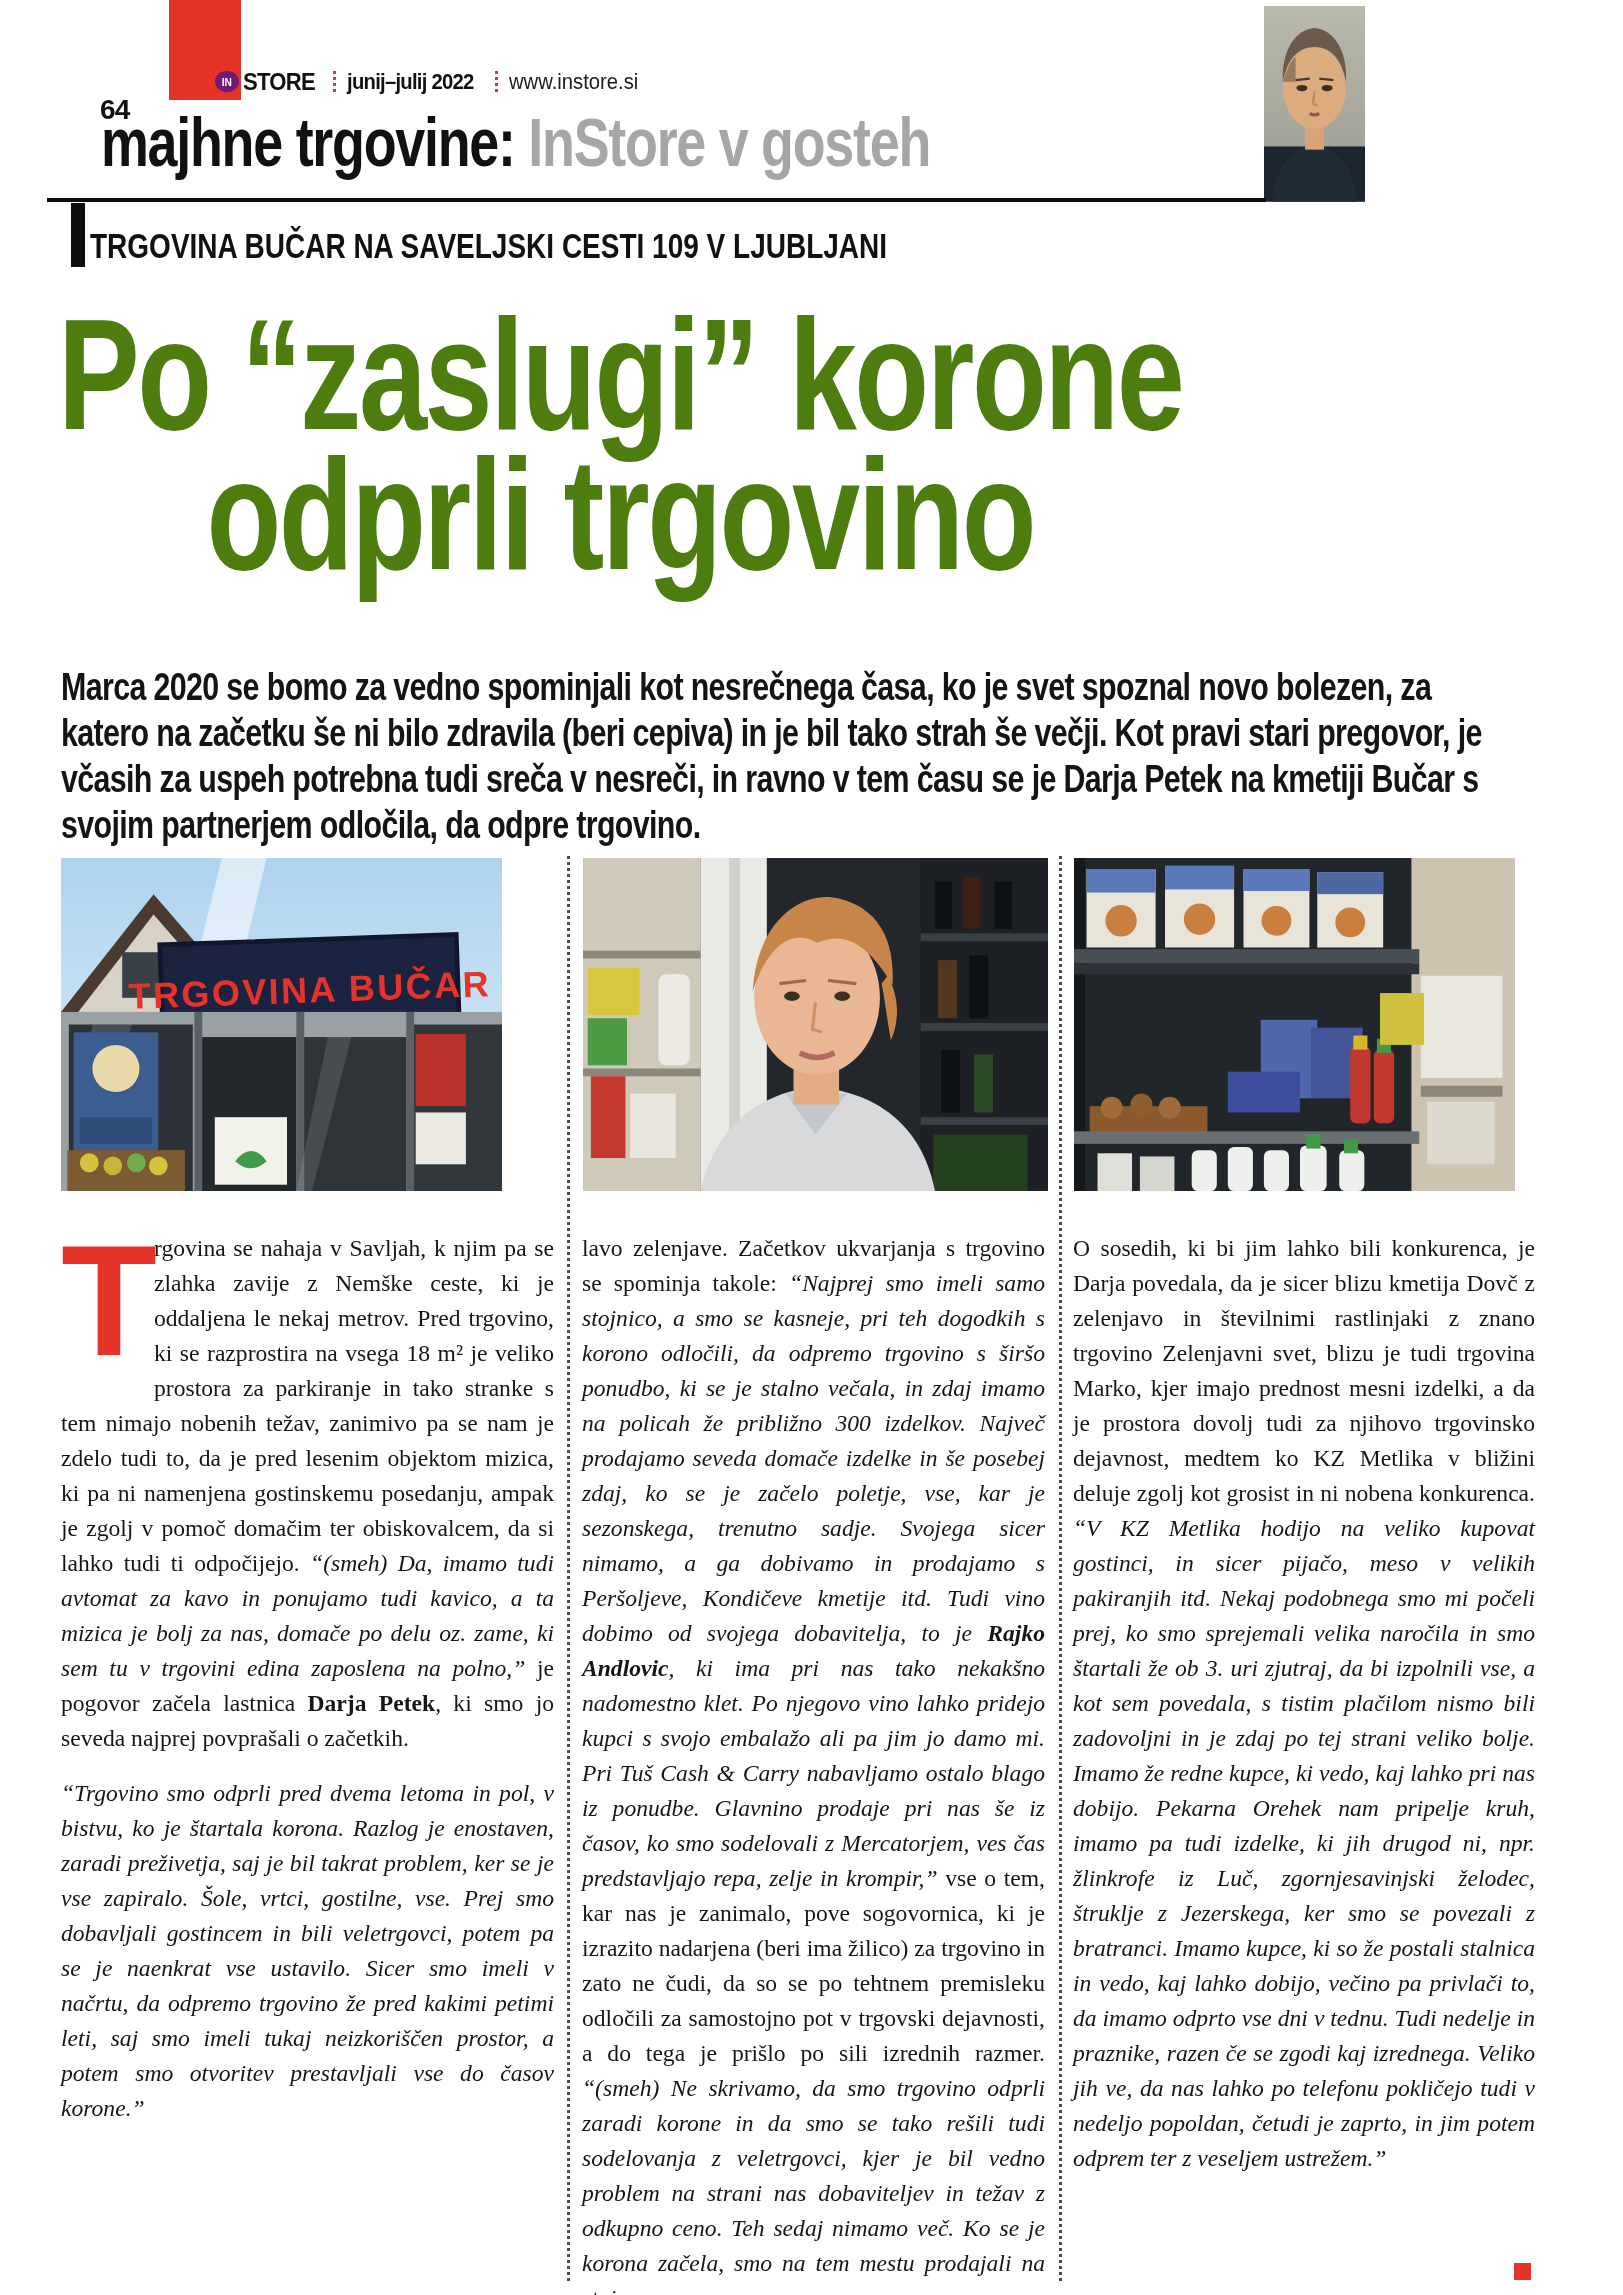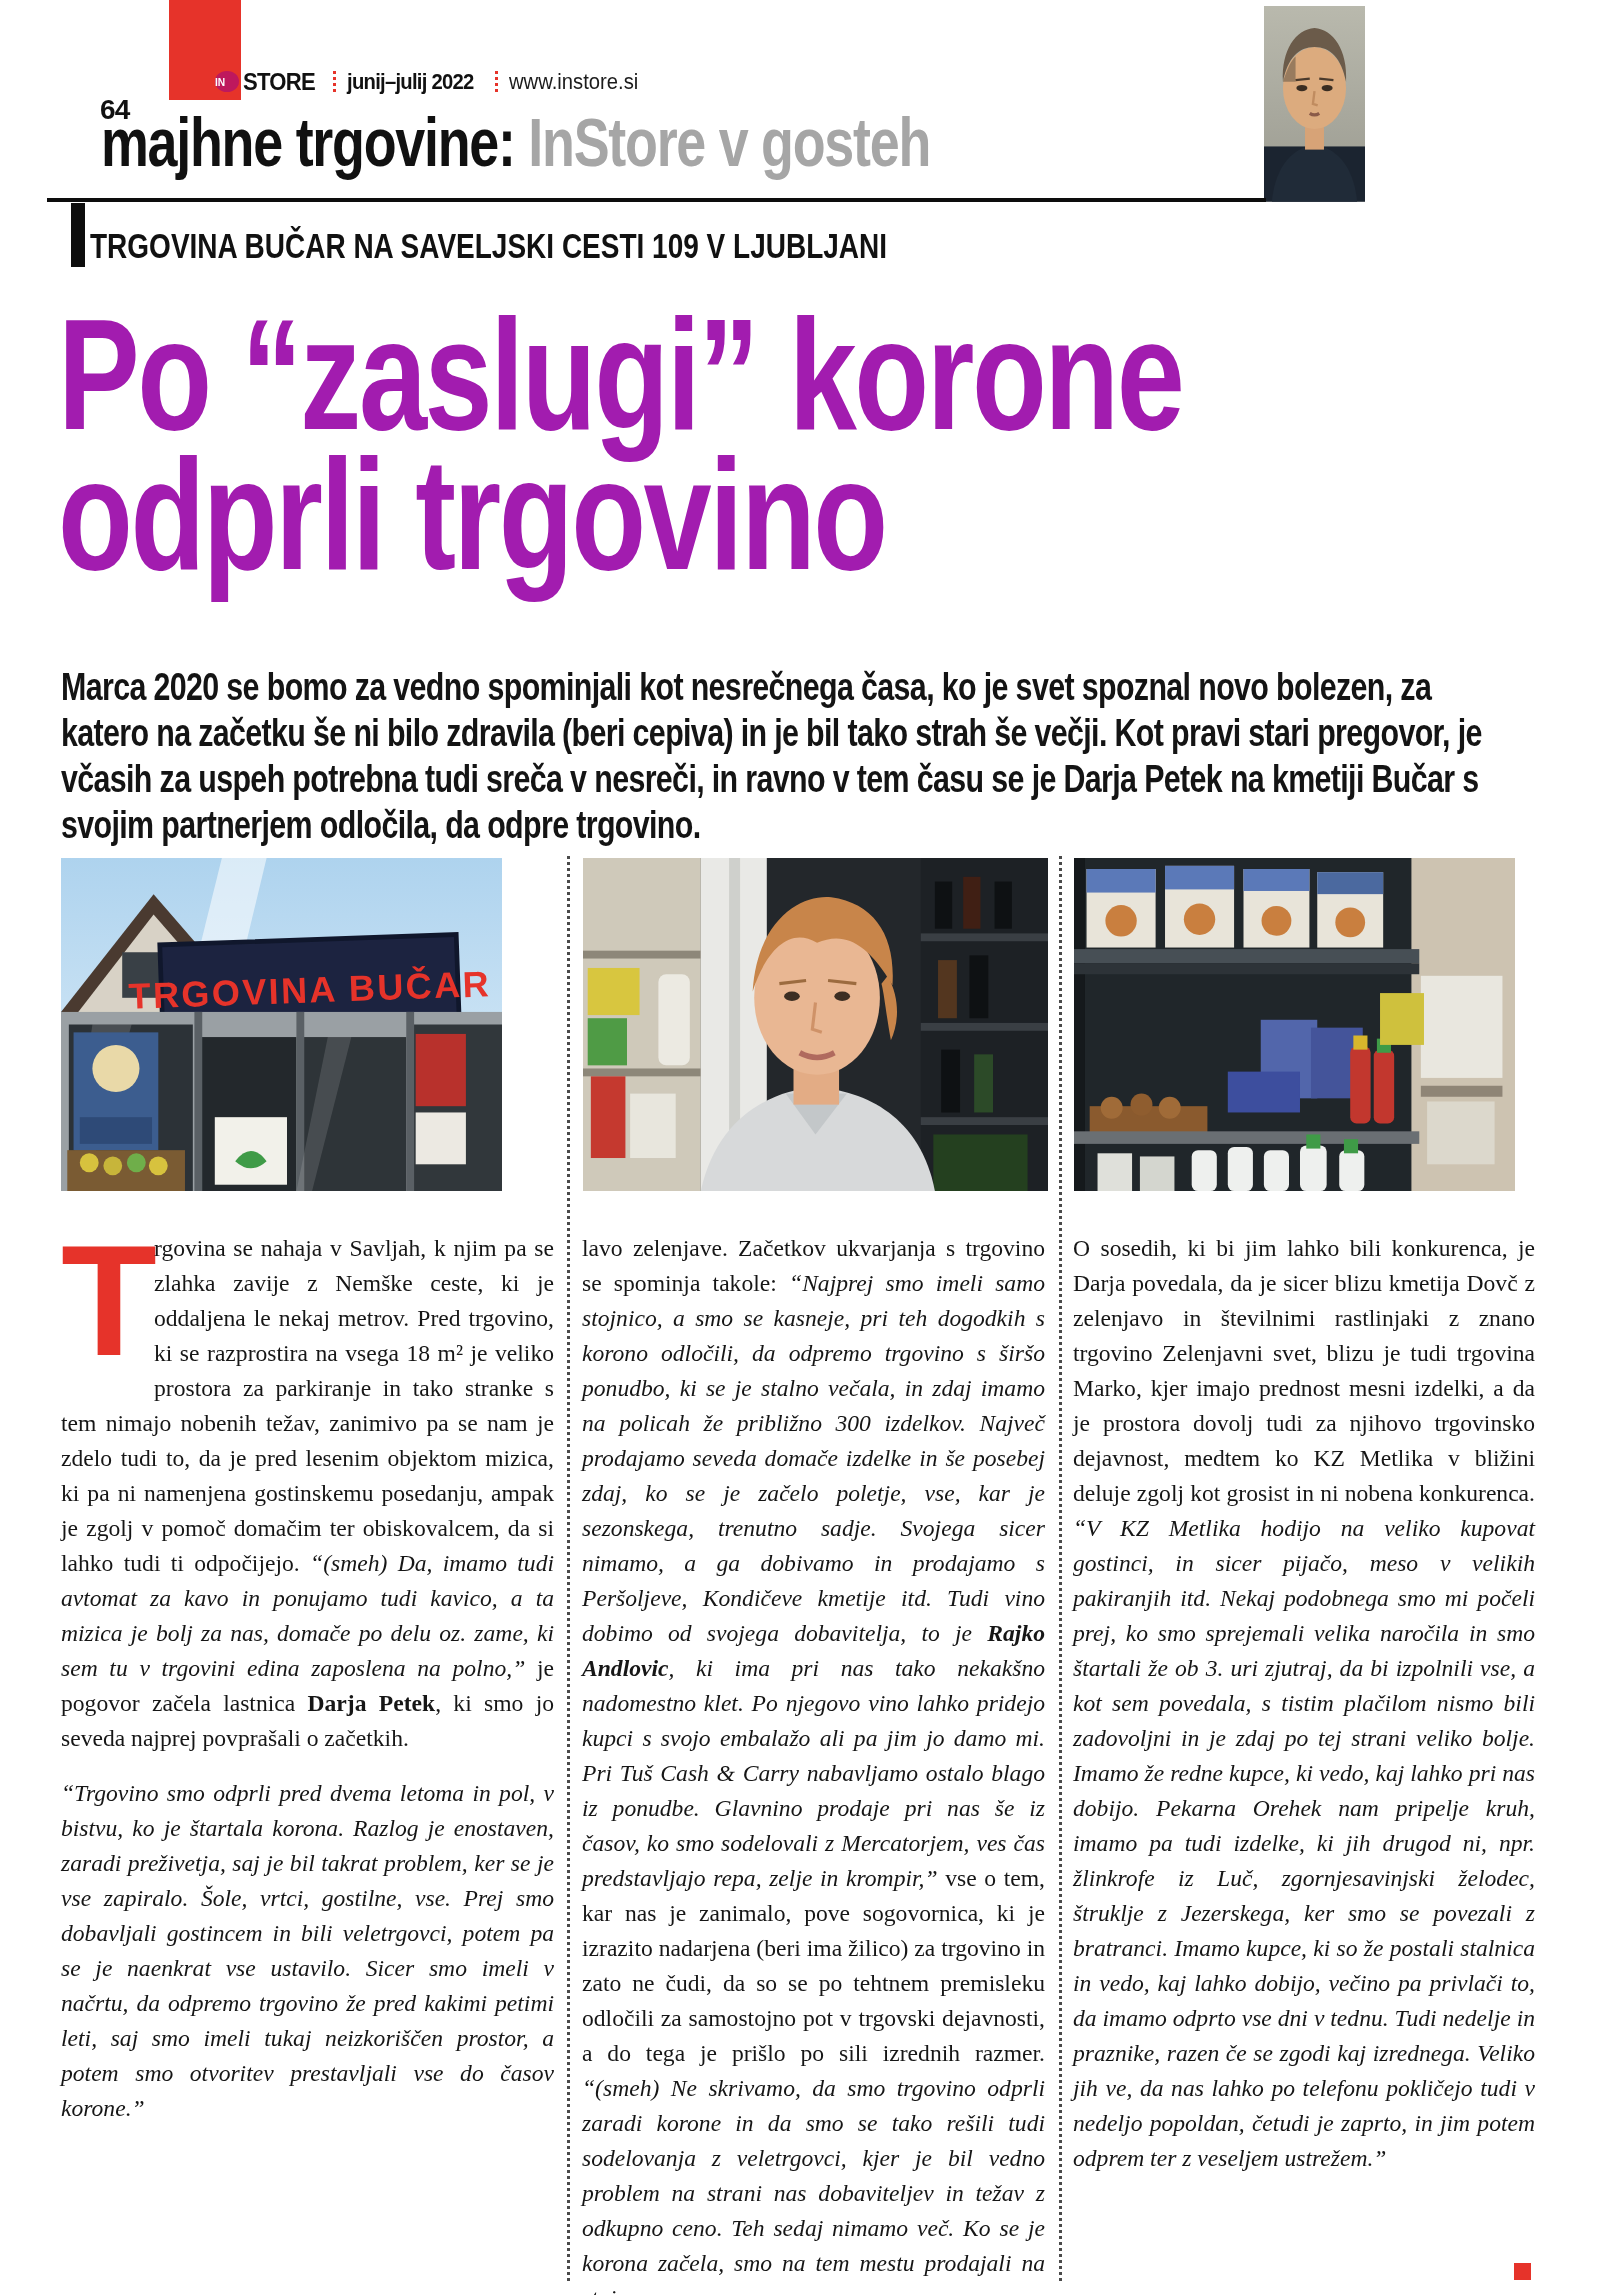--- a/index.html
+++ b/index.html
@@ -5,42 +5,42 @@
   html,body{margin:0;padding:0;background:#e9e9e9;}
   .page{position:relative;width:1623px;height:2295px;background:#ffffff;overflow:hidden;
         font-family:"Liberation Serif",serif;color:#111;}
   .abs{position:absolute;}
   .cond{display:inline-block;transform-origin:left top;white-space:nowrap;}
 
   
   .redbar{left:169px;top:0;width:72px;height:100px;background:#e6332a;}
   .pagenum{left:100px;top:68px;font:700 28px/1 "Liberation Sans",sans-serif;letter-spacing:-0.8px;margin-top:28px;}
   .mastrow{left:215px;top:68px;display:flex;align-items:center;height:27px;}
-  .inlogo{width:23.6px;height:21px;border-radius:50%;background:#be185d;color:#fff;
-          font:700 10.2px/23.6px "Liberation Sans",sans-serif;text-align:left;letter-spacing:0;}
+  .inlogo{width:23.6px;height:21px;border-radius:50%;background:#701a75;color:#fff;
+          font:700 10.2px/23.6px "Liberation Sans",sans-serif;text-align:center;letter-spacing:0;}
   .storeword{font:700 24px/1 "Liberation Sans",sans-serif;letter-spacing:-0.8px;margin-left:4.7px;transform:scaleX(.92);transform-origin:left center;}
   .mastsep{width:0;height:20.4px;border-left:3.1px dotted #e6332a;margin:0 11px;}
   .issue{font:700 22px/1 "Liberation Sans",sans-serif;letter-spacing:-0.8px;transform:scaleX(.92);transform-origin:left center;}
   .site{font:400 22px/1 "Liberation Sans",sans-serif;color:#1c1c1c;transform:scaleX(.92);transform-origin:left center;}
 
   
   .sectitle{left:101px;top:108px;font:700 69px/1 "Liberation Sans",sans-serif;letter-spacing:-1.6px;}
   .sectitle .gray{color:#a6a6a6;}
 
   
   .author{left:785px;top:124px;width:463px;text-align:right;font-family:"Liberation Sans",sans-serif;}
   .author .name{font-weight:700;font-size:21px;letter-spacing:-0.4px;}
   .author .mail{font-size:21px;margin-top:6.3px;letter-spacing:-0.4px;}
   .authorphoto{left:1264px;top:6.3px;width:101px;height:194px;}
 
   .toprule{left:47px;top:198px;width:1219px;height:3.9px;background:#0d0d0d;}
   .kickertick{left:71px;top:203px;width:14px;height:64px;background:#0d0d0d;}
   .kicker{left:90px;top:228px;font:700 35px/1 "Liberation Sans",sans-serif;letter-spacing:0;}
 
-  .headline{left:58px;top:305px;font:800 157px/140px "Liberation Sans",sans-serif;letter-spacing:-3.1px;color:#a21caf;}
+  .headline{left:58px;top:305px;font:800 157px/140px "Liberation Sans",sans-serif;letter-spacing:-3.1px;color:#4d7c0f;text-align:center;}
   .headline div{white-space:nowrap;}
 
   .intro{left:61px;top:664px;width:1822px;transform:scaleX(.8);transform-origin:left top;
          font:700 38px/46px "Liberation Sans",sans-serif;letter-spacing:-0.8px;color:#141414;}
 
   
   .photo{top:858px;height:333px;overflow:hidden;background:#ddd;}
   .photo svg{display:block;width:100%;height:100%;}
   .ph1{left:61px;width:441px;}
   .ph2{left:583px;width:465px;}

